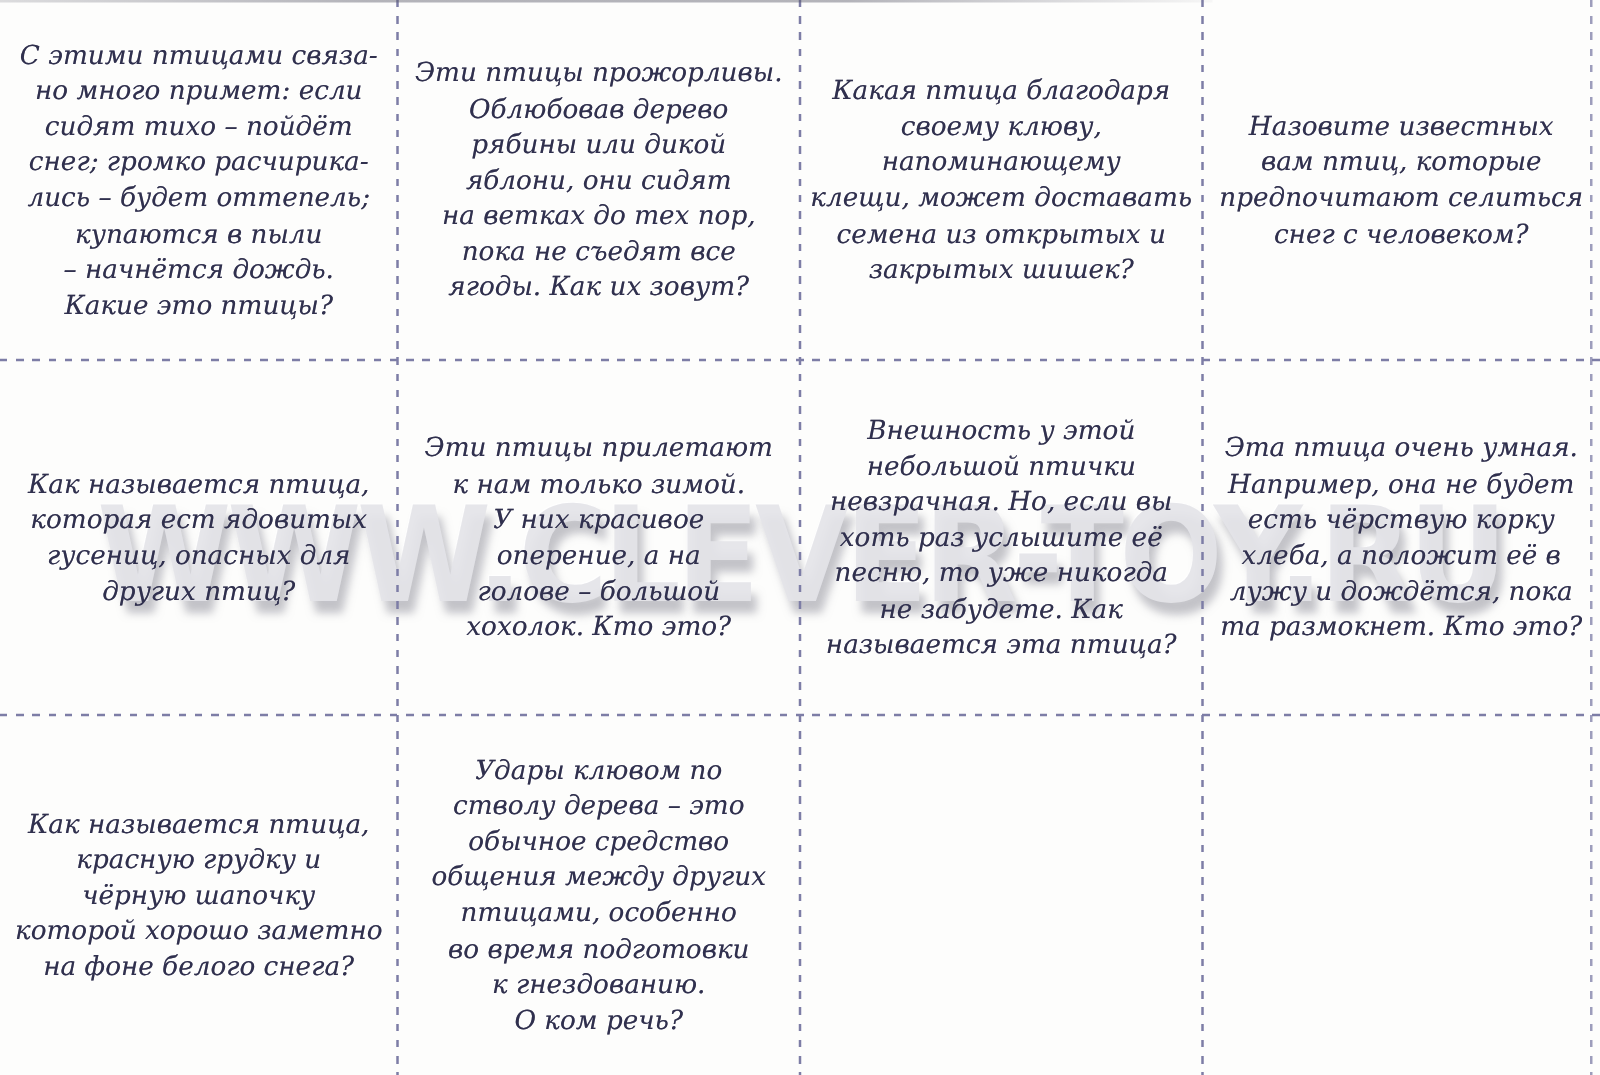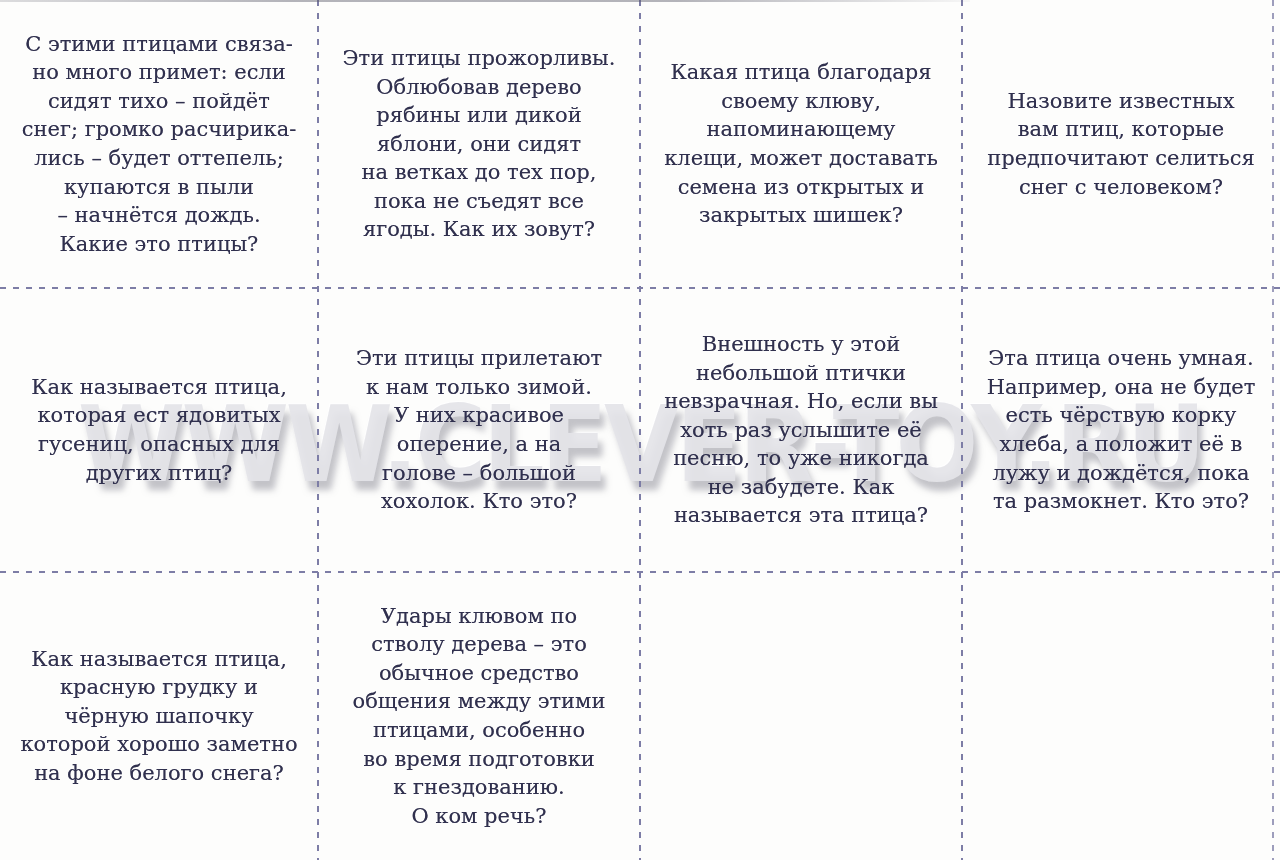--- a/index.html
+++ b/index.html
@@ -41,20 +41,21 @@
     pointer-events: none;
   }
 
   .grid {
     position: absolute;
     inset: 0;
     display: grid;
     grid-template-columns: 318px 322px 322px 318px;
     grid-template-rows: 288px 284px 288px;
     z-index: 2;
+    font-style: italic;
   }
   .card {
     display: flex;
     align-items: center;
     justify-content: center;
     padding: 6px 6px;
     box-sizing: border-box;
   }
   .card .q {
     white-space: pre-line;
@@ -171,21 +172,21 @@
       <div class="q">Как называется птица,
 красную грудку и
 чёрную шапочку
 которой хорошо заметно
 на фоне белого снега?</div>
     </div>
     <div class="card">
       <div class="q">Удары клювом по
 стволу дерева – это
 обычное средство
-общения между этими
+общения между других
 птицами, особенно
 во время подготовки
 к гнездованию.
 О ком речь?</div>
     </div>
   </div>
 
   <div class="div-v v1"></div>
   <div class="div-v v2"></div>
   <div class="div-v v3"></div>

